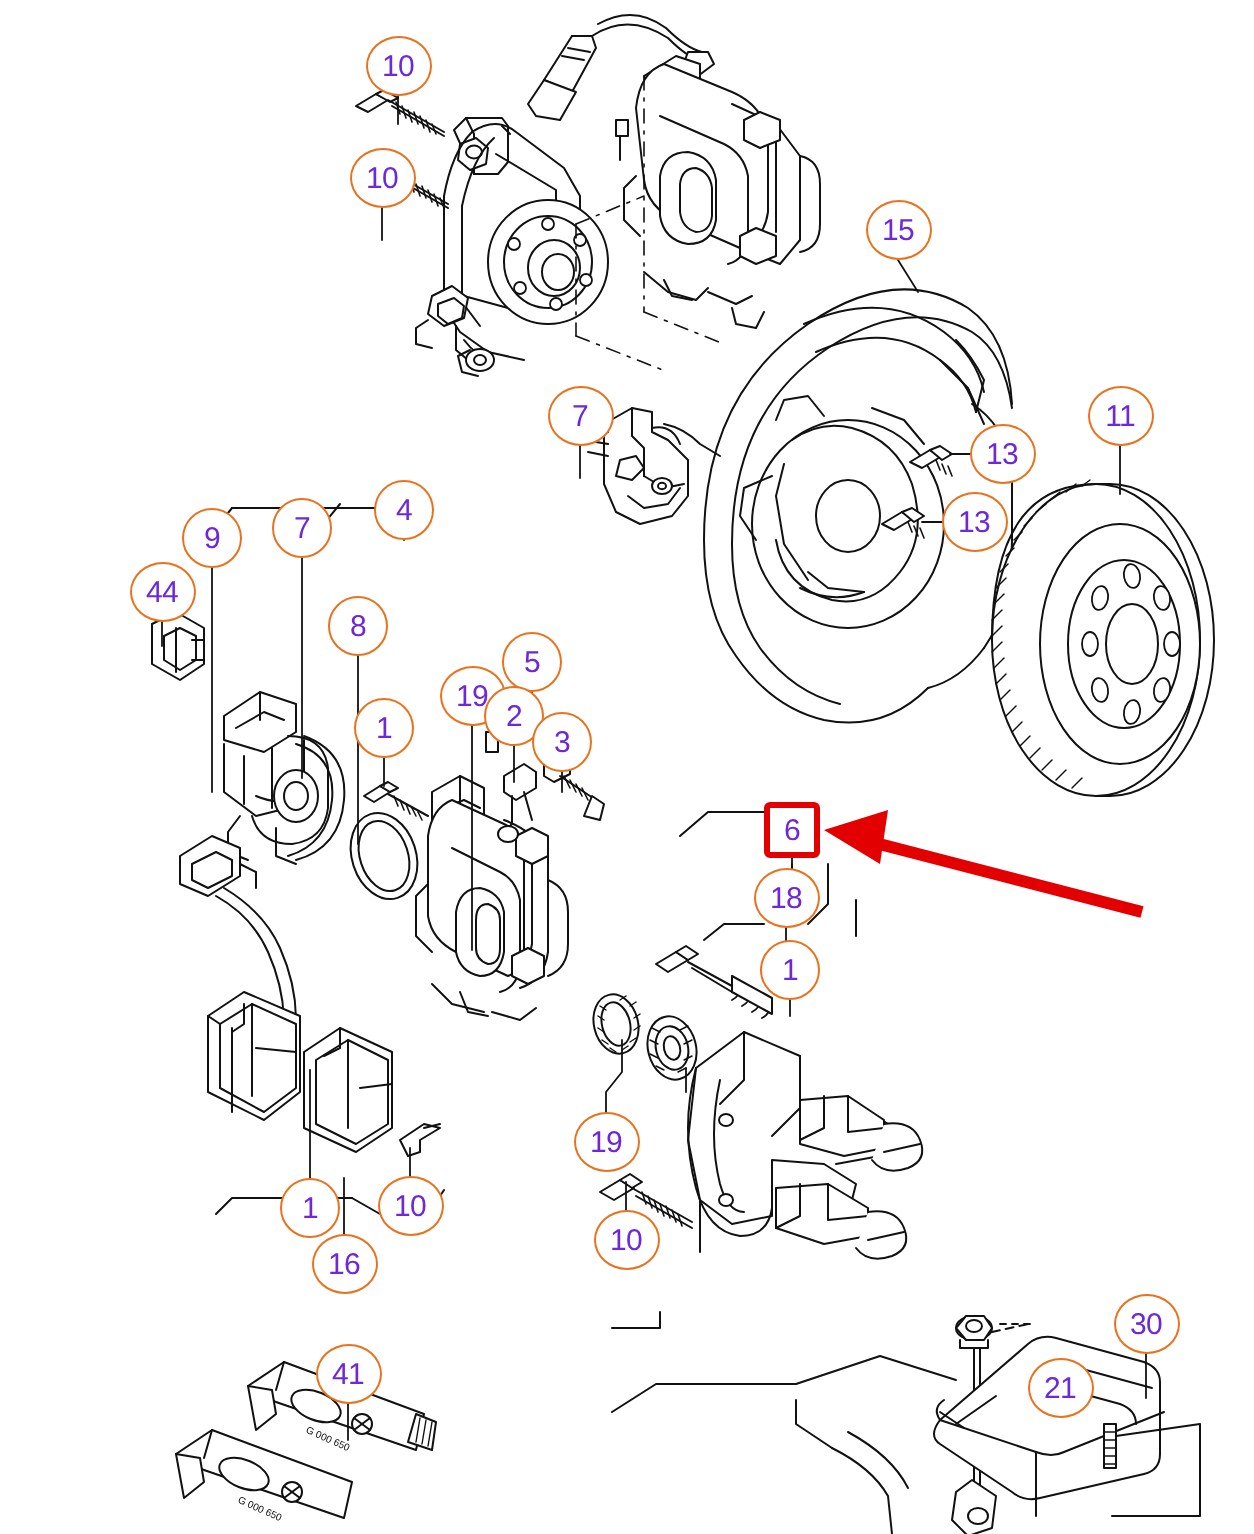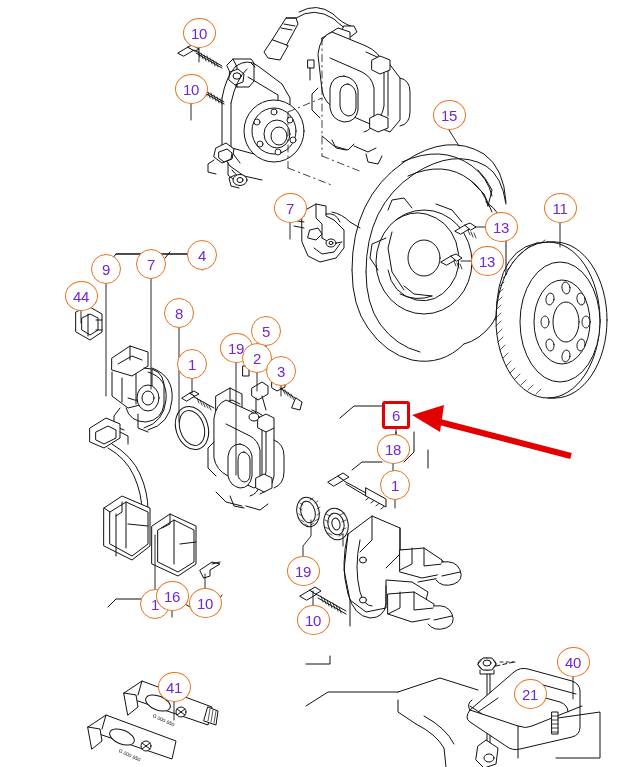--- a/index.html
+++ b/index.html
@@ -577,24 +577,24 @@
       <div class="callout" style="left: 257px; top: 358px;">2</div>
       <div class="callout" style="left: 192px; top: 364px;">1</div>
       <div class="callout" style="left: 281px; top: 371px;">3</div>
       <div class="callout hl" style="left: 396px; top: 415px;">6</div>
       <div class="callout wide" style="left: 393px; top: 449px;">18</div>
       <div class="callout" style="left: 395px; top: 485px;">1</div>
       <div class="callout wide" style="left: 303px; top: 571px;">19</div>
       <div class="callout" style="left: 155px; top: 604px;">1</div>
       <div class="callout wide" style="left: 205px; top: 603px;">10</div>
       <div class="callout wide" style="left: 313px; top: 620px;">10</div>
-      <div class="callout wide" style="left: 172px; top: 596px;">16</div>
+      <div class="callout wide" style="left: 172px; top: 632px;">16</div>
       <div class="callout wide" style="left: 174px; top: 687px;">41</div>
       <div class="callout wide" style="left: 530px; top: 694px;">21</div>
-      <div class="callout wide" style="left: 573px; top: 662px;">40</div>
+      <div class="callout wide" style="left: 573px; top: 662px;">30</div>
     </div>
 
   <div id="parttext-layer">
       <div class="txt-tiny" style="left: 152px; top: 717px; transform: rotate(24deg);">G 000 650</div>
       <div class="txt-tiny" style="left: 118px; top: 752px; transform: rotate(24deg);">G 000 650</div>
     </div>
 
 </div>
 
 </body></html>

